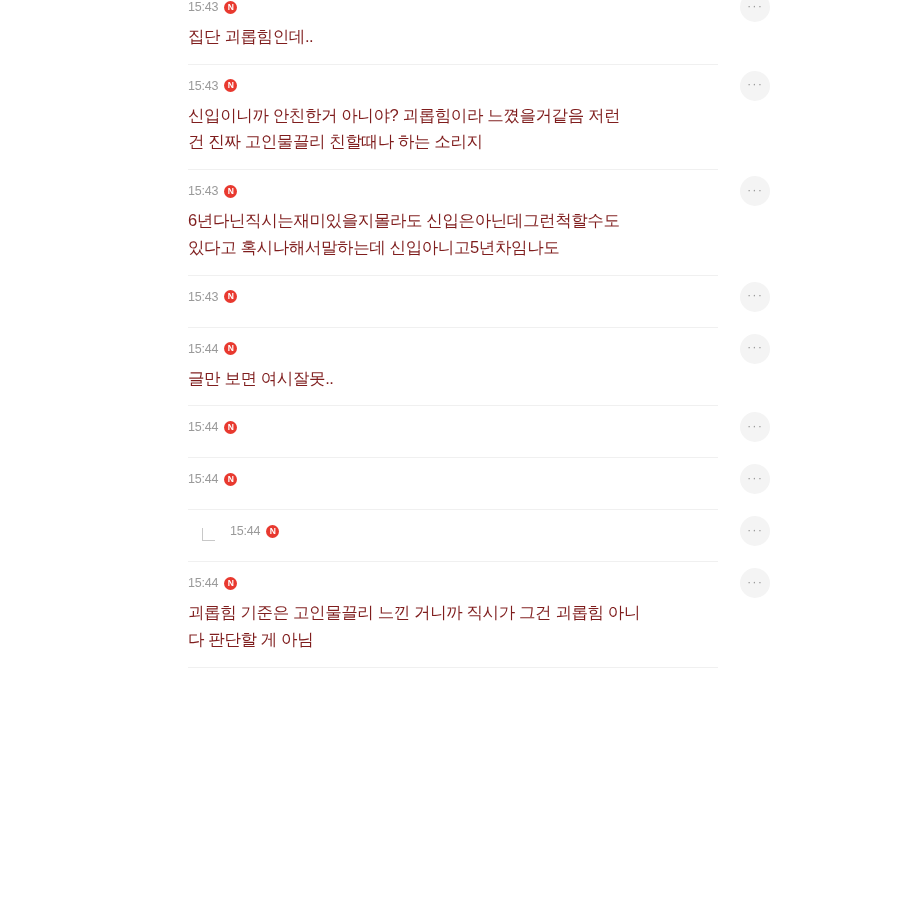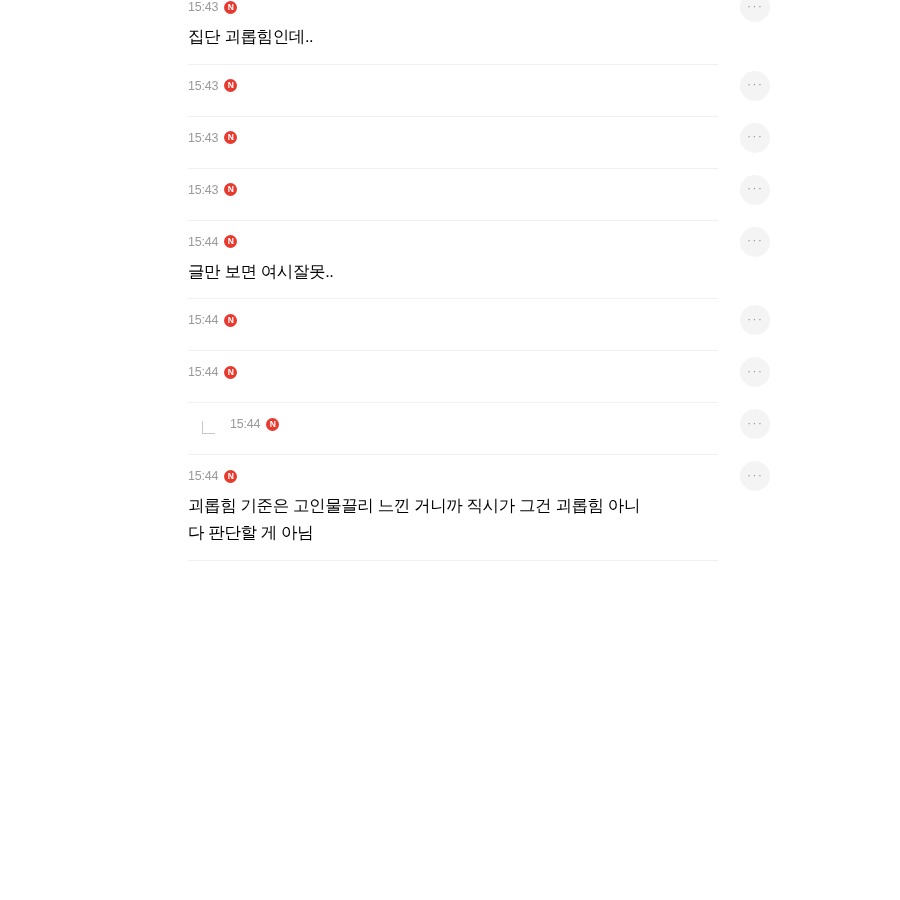--- a/index.html
+++ b/index.html
@@ -77,21 +77,21 @@
     background: #e8392f;
     color: #ffffff;
     font-size: 8.5px;
     font-weight: bold;
     line-height: 1;
     letter-spacing: 0;
   }
   .body-text {
     font-size: 16.5px;
     line-height: 1.62;
-    color: #000000;
+    color: #7f1d1d;
     letter-spacing: -0.4px;
     white-space: pre-wrap;
     word-break: break-all;
     padding-right: 20px;
   }
   .more-btn {
     position: absolute;
     right: -52px;
     top: 6px;
     width: 30px;
@@ -140,32 +140,36 @@
         <span class="dots">···</span>
       </button>
     </div>
 
     <div class="comment">
       <div class="comment-inner">
         <div class="meta">
           <span class="time">15:43</span>
           <span class="badge-n">N</span>
         </div>
-      </div>
-      <button class="more-btn">
-        <span class="dots">···</span>
-      </button>
-    </div>
-
-    <div class="comment">
-      <div class="comment-inner">
-        <div class="meta">
-          <span class="time">15:43</span>
-          <span class="badge-n">N</span>
-        </div>
+        <div class="body-text">신입이니까 안친한거 아니야? 괴롭힘이라 느꼈을거같음 저런
+건 진짜 고인물끌리 친할때나 하는 소리지</div>
+      </div>
+      <button class="more-btn">
+        <span class="dots">···</span>
+      </button>
+    </div>
+
+    <div class="comment">
+      <div class="comment-inner">
+        <div class="meta">
+          <span class="time">15:43</span>
+          <span class="badge-n">N</span>
+        </div>
+        <div class="body-text">6년다닌직시는재미있을지몰라도 신입은아닌데그런척할수도
+있다고 혹시나해서말하는데 신입아니고5년차임나도</div>
       </div>
       <button class="more-btn">
         <span class="dots">···</span>
       </button>
     </div>
 
     <div class="comment">
       <div class="comment-inner">
         <div class="meta">
           <span class="time">15:43</span>

